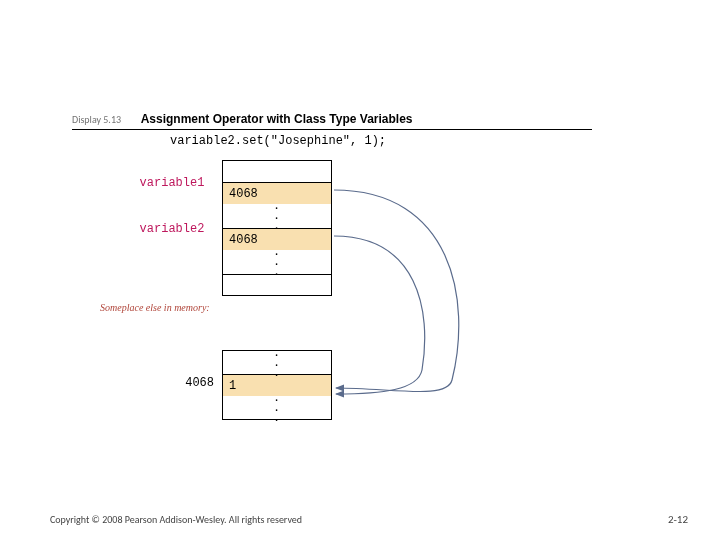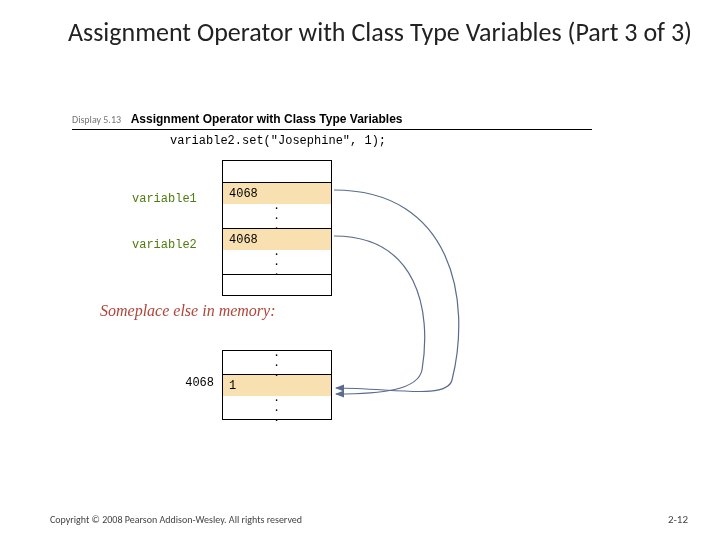--- a/index.html
+++ b/index.html
@@ -1,43 +1,42 @@
 <!DOCTYPE html>
 <html><head>
 <meta charset="utf-8">
 <style>
   * { box-sizing: border-box; margin: 0; padding: 0; }
   html, body { width: 720px; height: 540px; background: #fff; font-family: Calibri, Arial, sans-serif; }
   .slide { position: relative; width: 720px; height: 540px; }
   .title { position: absolute; top: 18px; left: 50px; width: 660px; text-align: center; font-size: 26px; color: #222; font-weight: 400; line-height: 1.15; }
   .display-line { position: absolute; top: 108px; left: 72px; width: 520px; border-bottom: 1px solid #000; padding-bottom: 2px; }
   .display-num { font-size: 10px; color: #737373; font-weight: 400; }
-  .display-title { font-size: 12px; color: #000; font-weight: 700; margin-left: 6px; font-family: Arial, sans-serif; }
+  .display-title { font-size: 12px; color: #000; font-weight: 700; margin-left: 16px; font-family: Arial, sans-serif; }
   .code-top { position: absolute; top: 134px; left: 170px; font-family: "Courier New", monospace; font-size: 12px; color: #000; }
   .diagram { position: absolute; top: 160px; left: 72px; width: 560px; height: 320px; }
   .mem-col { position: absolute; left: 150px; top: 0; width: 110px; }
   .mem-lower { position: absolute; left: 150px; top: 190px; width: 110px; }
   .cell { width: 110px; height: 22px; border-top: 1px solid #000; border-left: 1px solid #000; border-right: 1px solid #000; font-family: "Courier New", monospace; font-size: 12px; padding-left: 6px; line-height: 22px; }
   .cell.hl { background: #f9e0b0; }
   .cell.last { border-bottom: 1px solid #000; }
   .gap { width: 110px; height: 24px; border-left: 1px solid #000; border-right: 1px solid #000; text-align: center; font-size: 14px; line-height: 10px; letter-spacing: 1px; }
   .gap-end { border-bottom: 1px solid #000; }
-  .var-label { position: absolute; font-family: "Courier New", monospace; font-size: 12px; color: #4d7c0f; text-align: left; width: 80px; margin-top: 16px; }
+  .var-label { position: absolute; font-family: "Courier New", monospace; font-size: 12px; color: #be185d; text-align: center; width: 80px; }
   .addr-label { position: absolute; font-family: "Courier New", monospace; font-size: 12px; color: #000; text-align: right; width: 50px; }
-  .someplace { position: absolute; top: 302px; left: 100px; font-family: "Times New Roman", serif; font-style: italic; font-size: 16px; color: #b0453a; }
+  .someplace { position: absolute; top: 302px; left: 100px; font-family: "Times New Roman", serif; font-style: italic; font-size: 10px; color: #b0453a; }
   svg.arrows { position: absolute; top: 160px; left: 72px; width: 560px; height: 320px; pointer-events: none; }
   .dots-v { font-family: serif; }
   .footer-left { position: absolute; bottom: 14px; left: 50px; font-size: 10px; color: #444; text-align: right; }
   .footer-right { position: absolute; bottom: 14px; right: 32px; font-size: 11px; color: #444; }
 </style>
 </head>
 <body>
 
 <div class="slide">
-  <div class="title">Assignment Operator with Class Type Variables (Part 3 of 3)</div>
 
   <div class="display-line">
     <span class="display-num">Display 5.13</span>
     <span class="display-title">Assignment Operator with Class Type Variables</span>
   </div>
 
   <div class="code-top">variable2.set("Josephine", 1);</div>
 
   <div class="diagram">
     <div class="var-label" style="top:16px; left:60px;">variable1</div>

